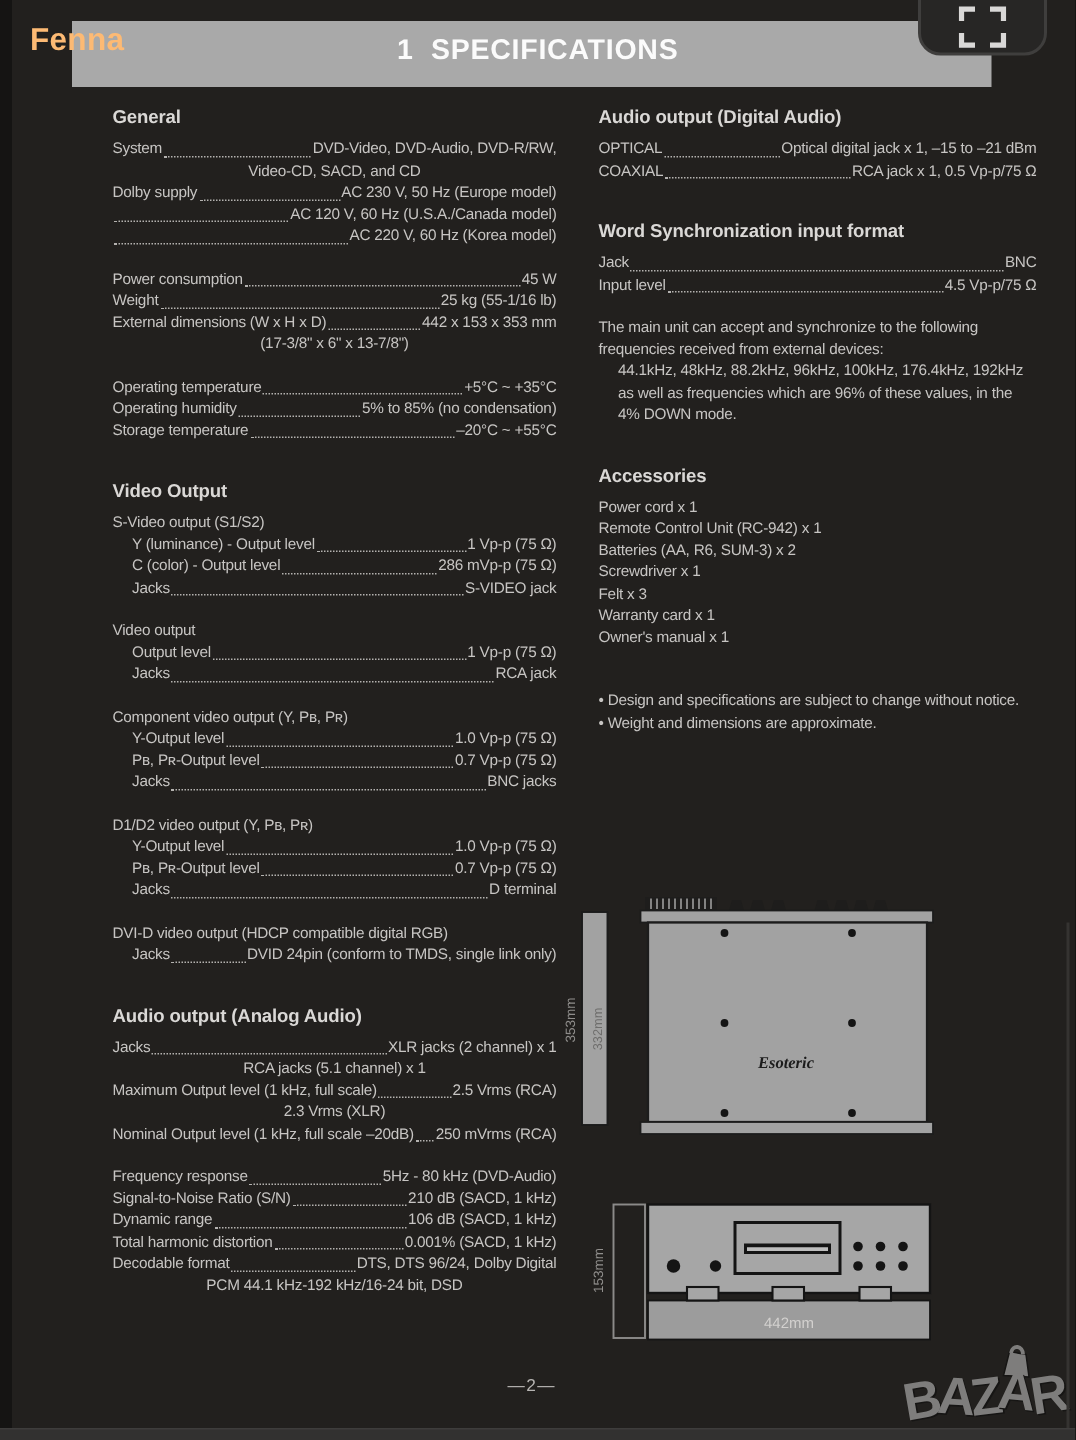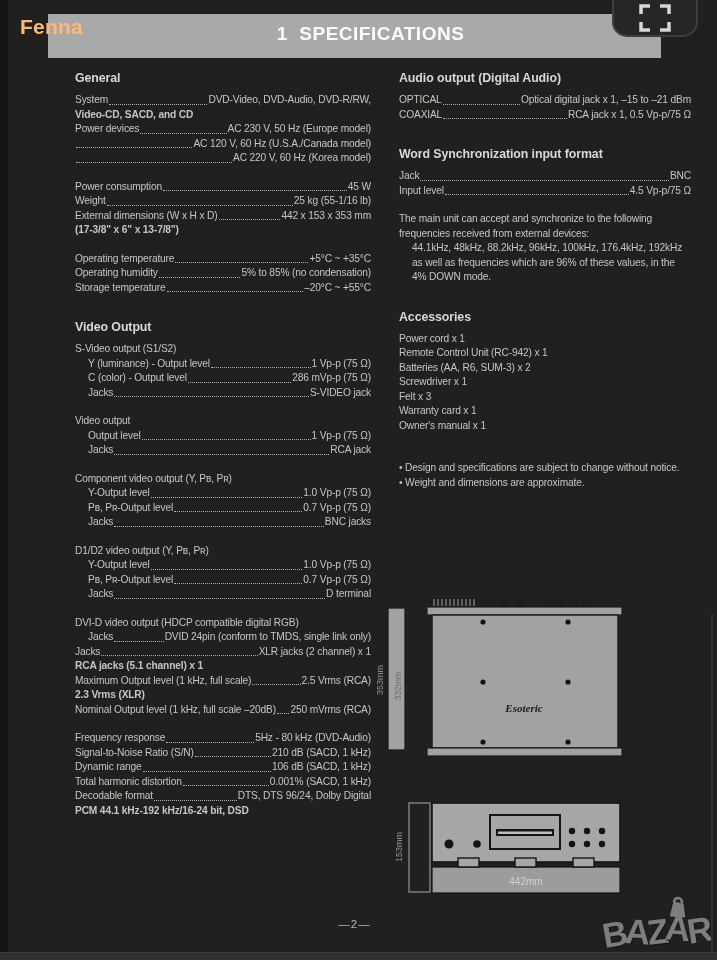--- a/index.html
+++ b/index.html
@@ -3,38 +3,38 @@
 <meta charset="utf-8">
 <style>
   html,body{margin:0;padding:0;background:#0f0e0d;}
   .page{position:relative;width:717px;height:960px;background:#22201e;overflow:hidden;
         font-family:"Liberation Sans", sans-serif;}
   .edge-left{position:absolute;left:0;top:0;width:8px;height:100%;background:#151413;}
   .edge-bottom{position:absolute;left:0;top:952px;width:717px;height:8px;background:#323130;border-top:1px solid #3e3d3c;}
   .edge-right{position:absolute;left:711px;top:615px;width:2px;height:340px;background:#353331;}
 
   .header-bar{position:absolute;left:48px;top:14px;width:613px;height:44px;background:#a9a9a9;}
-  .title{position:absolute;left:16px;top:9px;width:100%;text-align:center;color:#fbfbfb;
+  .title{position:absolute;left:4px;top:9px;width:100%;text-align:center;color:#fbfbfb;
          font-size:19px;font-weight:bold;letter-spacing:.5px;white-space:pre;}
   .viewer-label{position:absolute;left:20px;top:15px;color:#fdba74;font-size:21px;font-weight:bold;letter-spacing:.2px;}
 
   .fs-btn{position:absolute;left:612px;top:-26px;width:82px;height:59px;background:#272625;
           border:2px solid #3f3e3d;border-radius:15px;cursor:pointer;}
   .fs-btn svg{position:absolute;left:25px;top:28px;}
 
   .col{position:absolute;top:64px;color:#c7c5c3;font-size:10.2px;line-height:14.5px;letter-spacing:-.15px;margin-left:27px;}
   .col-left{left:48px;width:296px;}
   .col-right{left:372px;width:292px;}
   .sec h3{margin:26px 0 8px 0;font-size:12.4px;line-height:13px;color:#dad8d6;letter-spacing:-.1px;}
   .col > .sec:first-child > h3{margin-top:8px;}
   .row{display:flex;align-items:baseline;}
   .row .lbl{white-space:nowrap;}
   .row .leader{flex:1;min-width:4px;border-bottom:1.5px dotted #b4b2b0;align-self:flex-end;margin:0 1px 3px 1px;}
   .row .val{white-space:nowrap;}
-  .row.right{justify-content:flex-start;font-weight:bold;}
+  .row.right{justify-content:center;}
   .plain{white-space:nowrap;}
   .ind{padding-left:13px;}
   .sp{height:14px;}
 
   .diagram{position:absolute;}
   .pagenum{position:absolute;left:48px;top:918px;width:613px;text-align:center;color:#b6b4b2;
            font-size:11.5px;letter-spacing:1px;}
 
   .bazar{position:absolute;left:598px;top:901px;width:116px;height:54px;}
   .bazar .letters{position:absolute;left:0;top:10px;width:116px;display:flex;justify-content:center;
@@ -75,21 +75,21 @@
         <h3>General</h3>
         <div class="row">
           <span class="lbl">System</span>
           <span class="leader"></span>
           <span class="val">DVD-Video, DVD-Audio, DVD-R/RW,</span>
         </div>
         <div class="row right">
           <span class="val">Video-CD, SACD, and CD</span>
         </div>
         <div class="row">
-          <span class="lbl">Power devices</span>
+          <span class="lbl">Dolby supply</span>
           <span class="leader"></span>
           <span class="val">AC 230 V, 50 Hz (Europe model)</span>
         </div>
         <div class="row">
           <span class="lbl"></span>
           <span class="leader"></span>
           <span class="val">AC 120 V, 60 Hz (U.S.A./Canada model)</span>
         </div>
         <div class="row">
           <span class="lbl"></span>
@@ -198,20 +198,21 @@
         </div>
         <div class="sp"></div>
         <div class="plain">DVI-D video output (HDCP compatible digital RGB)</div>
         <div class="row ind">
           <span class="lbl">Jacks</span>
           <span class="leader"></span>
           <span class="val">DVID 24pin (conform to TMDS, single link only)</span>
         </div>
       </div>
       <div class="sec">
+        <h3>Audio output (Analog Audio)</h3>
         <div class="row">
           <span class="lbl">Jacks</span>
           <span class="leader"></span>
           <span class="val">XLR jacks (2 channel) x 1</span>
         </div>
         <div class="row right">
           <span class="val">RCA jacks (5.1 channel) x 1</span>
         </div>
         <div class="row">
           <span class="lbl">Maximum Output level (1 kHz, full scale)</span>

